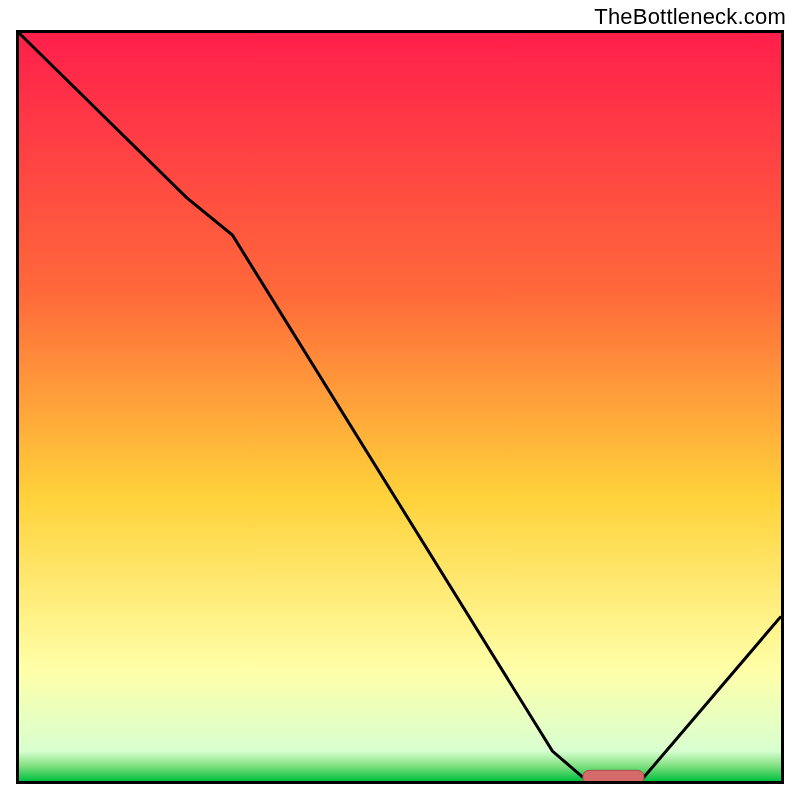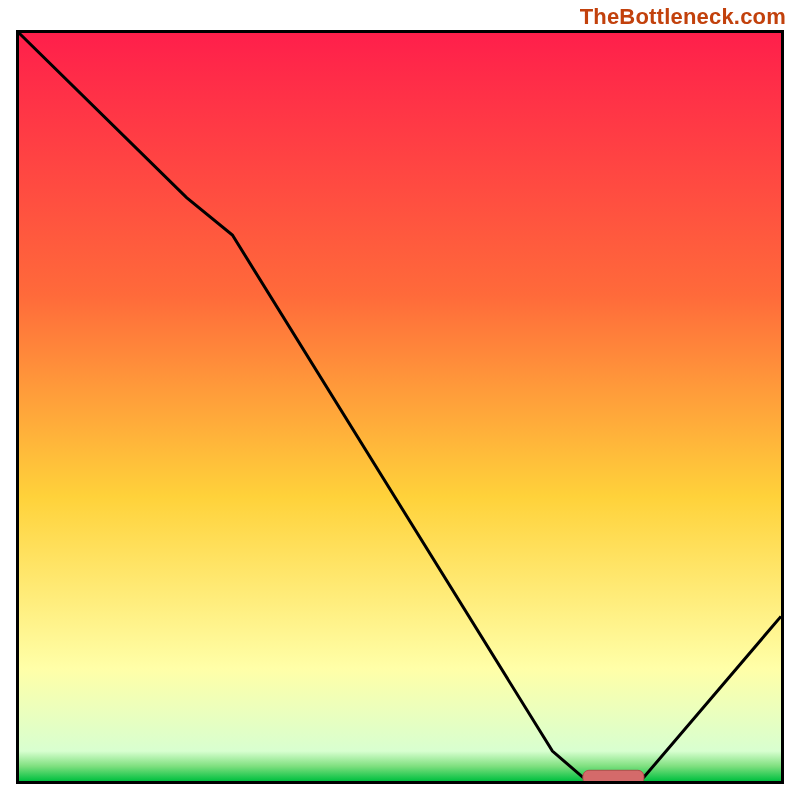--- a/index.html
+++ b/index.html
@@ -14,22 +14,22 @@
   .wrap {
     position: relative;
     width: 800px;
     height: 800px;
   }
   .watermark {
     position: absolute;
     top: 4px;
     right: 14px;
     font-size: 22px;
-    font-weight: bold;
-    color: #c2410c;
+    font-weight: normal;
+    color: #000000;
     letter-spacing: 0.2px;
     user-select: none;
   }
   .plot {
     position: absolute;
     left: 16px;
     top: 30px;
     width: 768px;
     height: 754px;
   }

